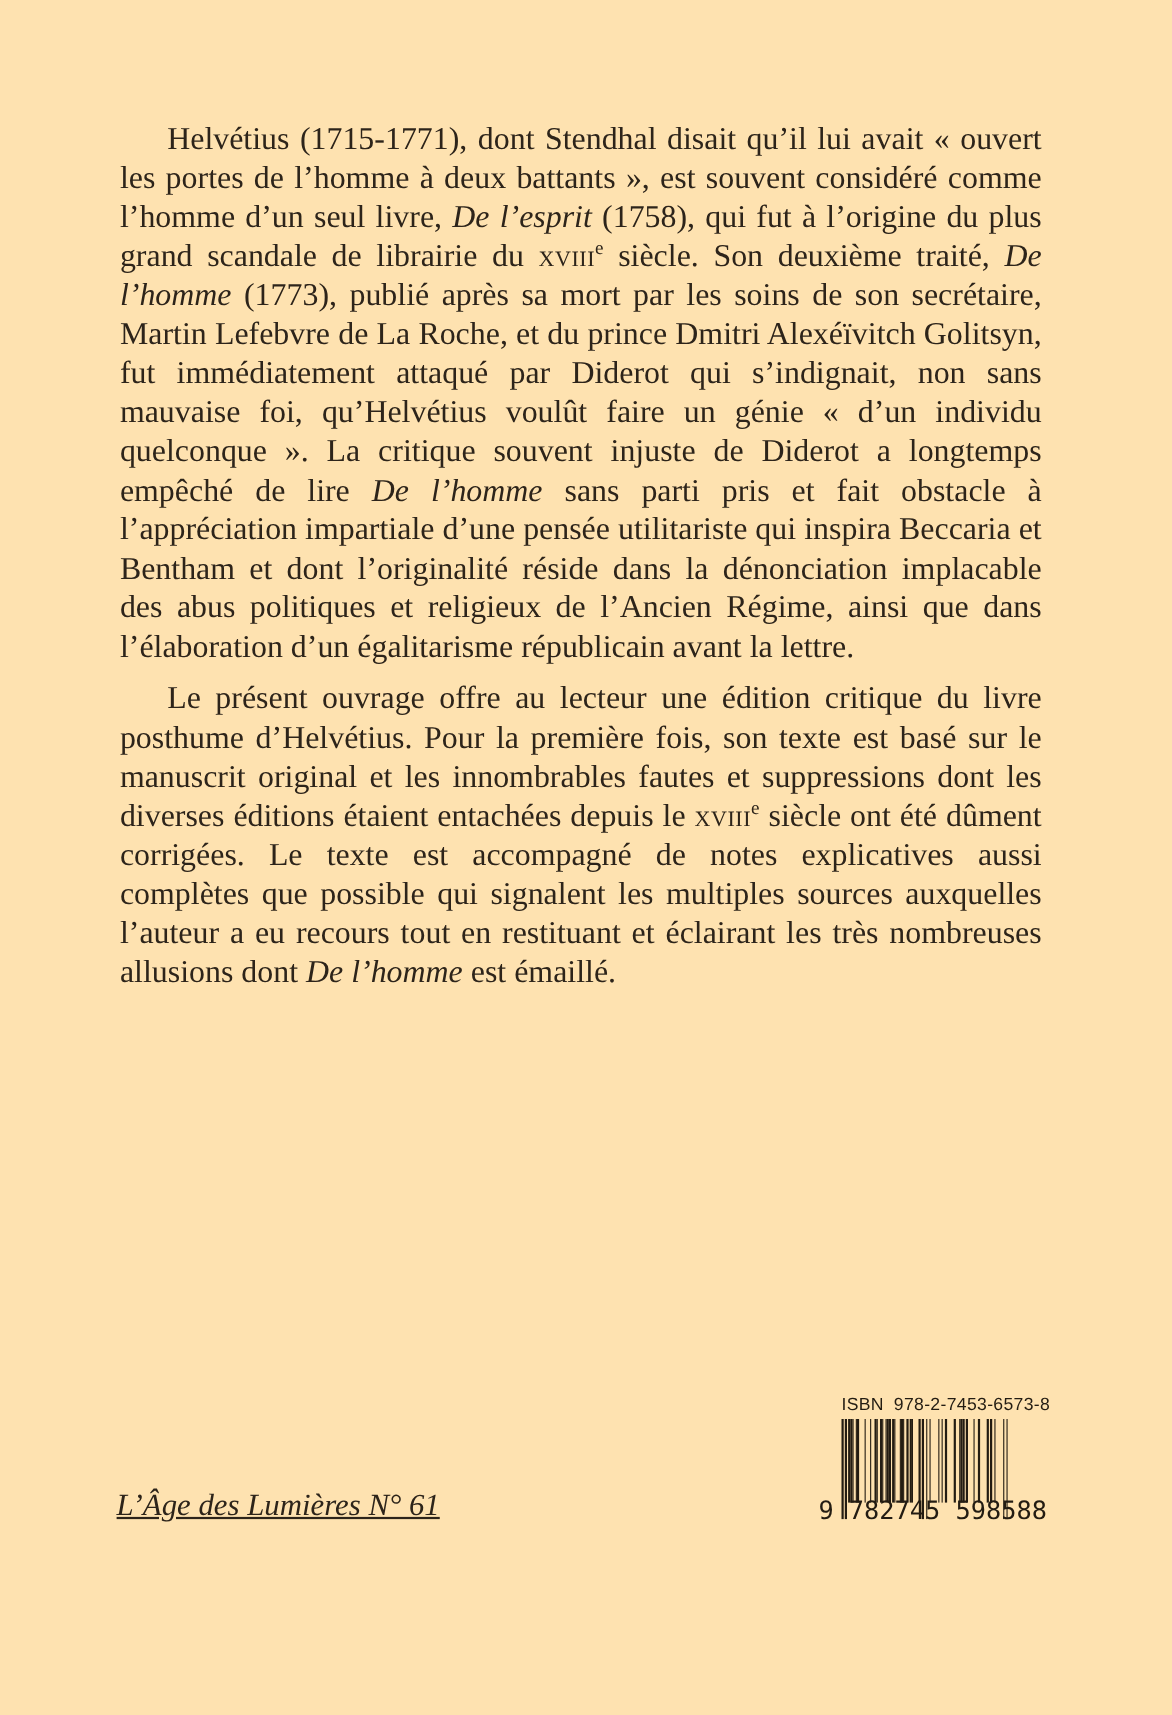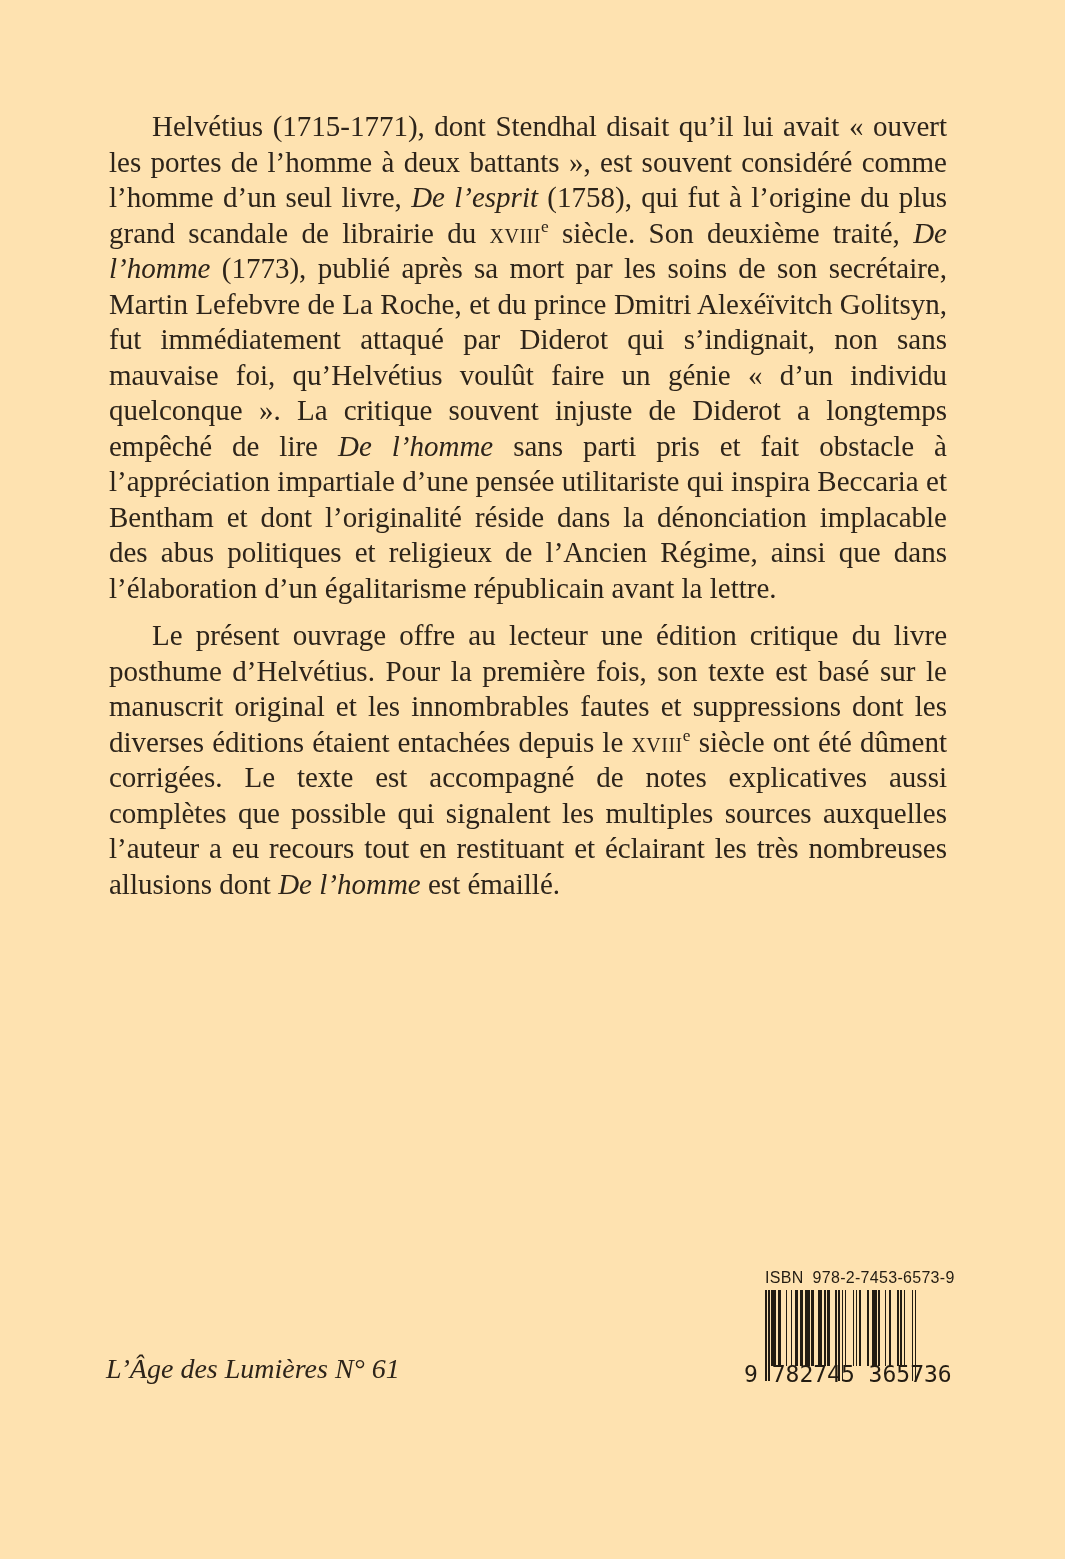--- a/index.html
+++ b/index.html
@@ -35,20 +35,21 @@
   .blurb .i{font-style:italic;}
   .blurb .sc{font-variant:small-caps;letter-spacing:0.5px;}
   .blurb .sup{vertical-align:super;font-size:0.6em;line-height:0;}
   
   .series{
     position:absolute;
     left:106px;top:1353px;
     font-style:italic;
     font-size:28px;
     white-space:nowrap;
+    text-decoration:underline;
   }
   
   .isbn-block{
     position:absolute;
     left:765px;top:1269px;
     width:152px;
   }
   .isbn-line{
     display:flex;
     gap:9px;
@@ -85,24 +86,24 @@
   <div class="blurb">
     <p><span>Helvétius (1715-1771), dont Stendhal disait qu’il lui avait «&nbsp;ouvert les portes de l’homme à deux battants&nbsp;», est souvent considéré comme l’homme d’un seul livre, </span><span class="i">De l’esprit</span><span> (1758), qui fut à l’origine du plus grand scandale de librairie du </span><span class="sc">xviii</span><span class="sup">e</span><span> siècle. Son deuxième traité, </span><span class="i">De l’homme</span><span> (1773), publié après sa mort par les soins de son secrétaire, Martin Lefebvre de La Roche, et du prince Dmitri Alexéïvitch Golitsyn, fut immédiatement attaqué par Diderot qui s’indignait, non sans mauvaise foi, qu’Helvétius voulût faire un génie «&nbsp;d’un individu quelconque&nbsp;». La critique souvent injuste de Diderot a longtemps empêché de lire </span><span class="i">De l’homme</span><span> sans parti pris et fait obstacle à l’appréciation impartiale d’une pensée utilitariste qui inspira Beccaria et Bentham et dont l’originalité réside dans la dénonciation implacable des abus politiques et religieux de l’Ancien Régime, ainsi que dans l’élaboration d’un égalitarisme républicain avant la lettre.</span></p>
     <p><span>Le présent ouvrage offre au lecteur une édition critique du livre posthume d’Helvétius. Pour la première fois, son texte est basé sur le manuscrit original et les innombrables fautes et suppressions dont les diverses éditions étaient entachées depuis le </span><span class="sc">xviii</span><span class="sup">e</span><span> siècle ont été dûment corrigées. Le texte est accompagné de notes explicatives aussi complètes que possible qui signalent les multiples sources auxquelles l’auteur a eu recours tout en restituant et éclairant les très nombreuses allusions dont </span><span class="i">De l’homme</span><span> est émaillé.</span></p>
   </div>
 
   <div class="series">L’Âge des Lumières N° 61</div>
 
   <div class="isbn-block">
     <div class="isbn-line">
       <span>ISBN</span>
-      <span>978-2-7453-6573-9</span>
+      <span>978-2-7453-6573-8</span>
     </div>
     <div class="bars">
-      <div class="barcode-digits">9 782745 365736</div>
+      <div class="barcode-digits">9 782745 598588</div>
     <div class="m on g"></div>
         <div class="m g"></div>
         <div class="m on g"></div>
         <div class="m"></div>
         <div class="m on"></div>
         <div class="m on"></div>
         <div class="m on"></div>
         <div class="m"></div>
         <div class="m on"></div>
         <div class="m on"></div>

